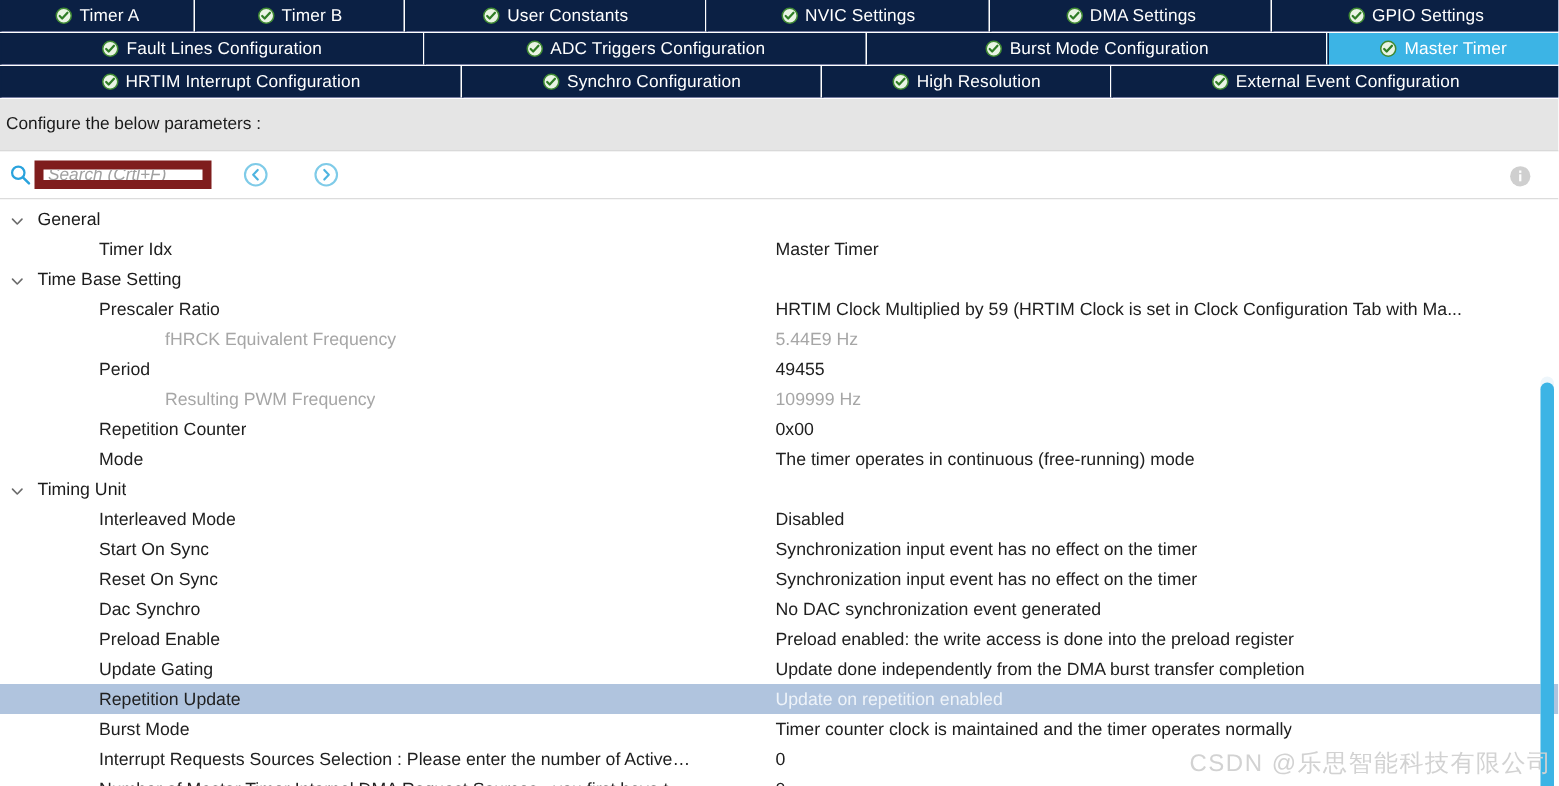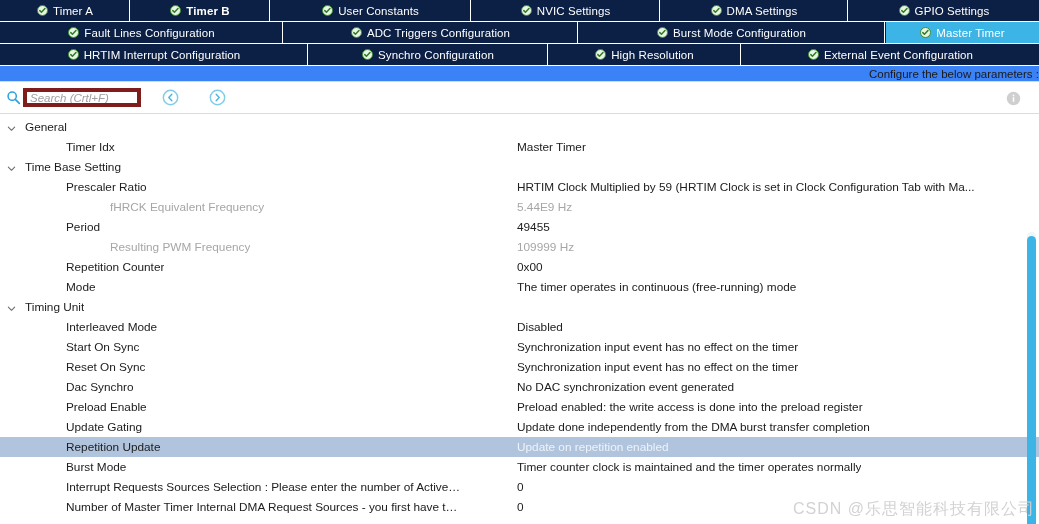--- a/index.html
+++ b/index.html
@@ -48,46 +48,45 @@
     border: 1px solid #3f8a33;
     display: inline-flex;
     align-items: center;
     justify-content: center;
     flex: 0 0 auto;
   }
   .chk svg { display: block; }
 
   
   .configbar {
-    height: 16px;
+    height: 35px;
     display: flex;
     align-items: center;
     padding-left: 4px;
     font-size: 11.5px;
     color: #1a1a1a;
-    background: #3b82f6;
+    background: #e5e5e5;
     border-bottom: 1px solid #d9d9d9;
-    justify-content: flex-end;
   }
 
   
   .searchbar {
     position: relative;
     height: 32px;
     display: flex;
     align-items: center;
     padding-left: 6px;
     gap: 0px;
     background: #ffffff;
     border-bottom: 1px solid #dcdcdc;
   }
   .search-icon { width: 15px; height: 15px; flex: 0 0 auto; margin-right: 2px; }
   .search-input {
     width: 118px; height: 19px;
-    border: 4px solid #7f1d1d;
+    border: 6px solid #7f1d1d;
     background: #ffffff;
     font-family: "Liberation Sans", sans-serif;
     font-size: 11.5px;
     font-style: italic;
     color: #8d8d8d;
     padding: 0 3px;
     outline: none;
   }
   .search-input::placeholder { color: #a0a0a0; font-style: italic; }
   .navbtn {
@@ -195,21 +194,21 @@
   <div id="tabrows">
       <div class="tabrow">
         <div class="tab" style="width: 130px;">
           <span class="chk">
             <svg viewBox="0 0 12 12" width="9" height="9">
               <path d="M2.4 6.2 L4.6 8.4 L9.3 3.3" fill="none" stroke="#2f7d26" stroke-width="2" stroke-linecap="round" stroke-linejoin="round"></path>
             </svg>
           </span>
           <span>Timer A</span>
         </div>
-        <div class="tab" style="width: 140px; font-weight: bold;">
+        <div class="tab" style="width: 140px;">
           <span class="chk">
             <svg viewBox="0 0 12 12" width="9" height="9">
               <path d="M2.4 6.2 L4.6 8.4 L9.3 3.3" fill="none" stroke="#2f7d26" stroke-width="2" stroke-linecap="round" stroke-linejoin="round"></path>
             </svg>
           </span>
           <span>Timer B</span>
         </div>
         <div class="tab" style="width: 201px;">
           <span class="chk">
             <svg viewBox="0 0 12 12" width="9" height="9">

